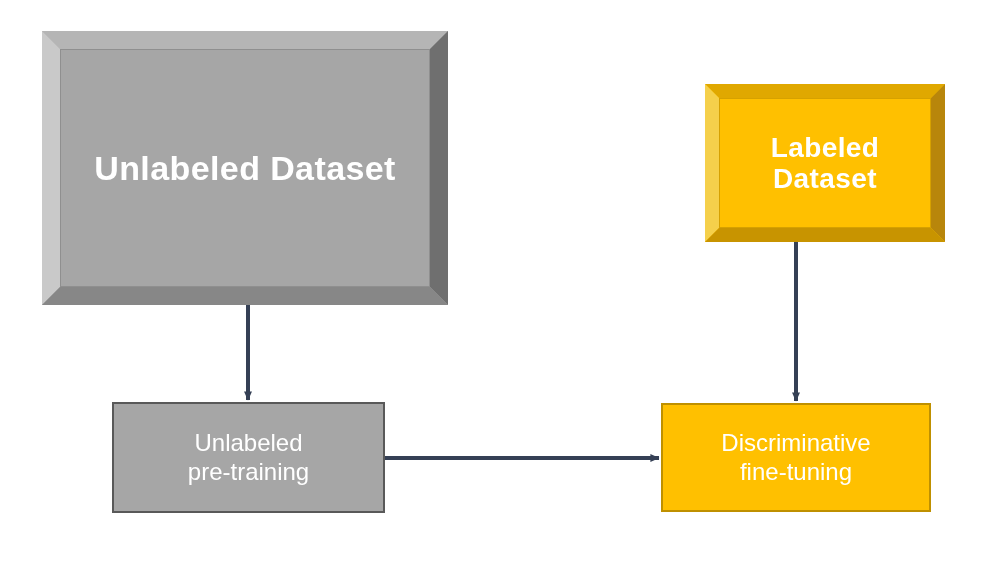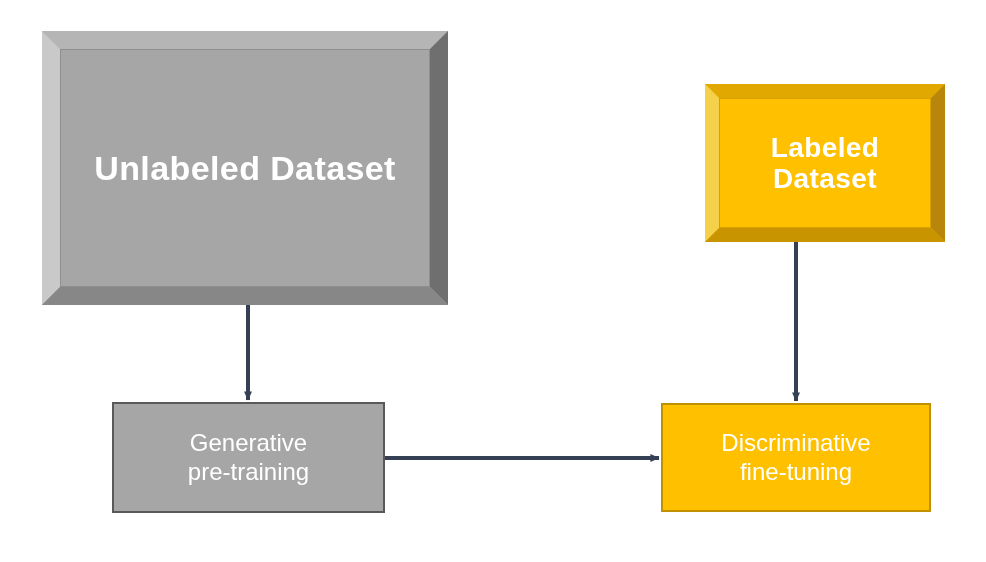--- a/index.html
+++ b/index.html
@@ -181,21 +181,21 @@
     <div class="bevel-left"></div>
     <div class="bevel-right"></div>
     <div class="bevel-bottom"></div>
     <div class="bevel-inner">
       <span class="bevel-label" style="font-size:28px;">Labeled
 Dataset</span>
     </div>
   </div>
 
   <div class="flat-box" id="generative-pretraining-box" style="left:112px; top:402px; width:273px; height:111px;">
-    <span class="flat-label" style="font-size:24px;">Generative
+    <span class="flat-label" style="font-size:24px;">Unlabeled
 pre-training</span>
   </div>
 
   <div class="flat-box" id="discriminative-finetuning-box" style="left:661px; top:403px; width:270px; height:109px;">
     <span class="flat-label" style="font-size:24px;text-align:center;">Discriminative
 fine-tuning</span>
   </div>
 
   <svg id="connectors" viewBox="0 0 986 562" width="986" height="562">
     <defs>

